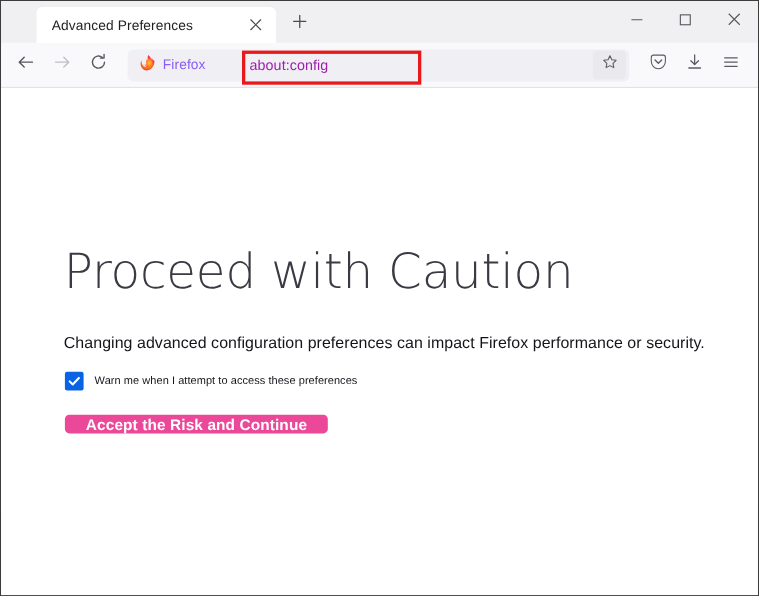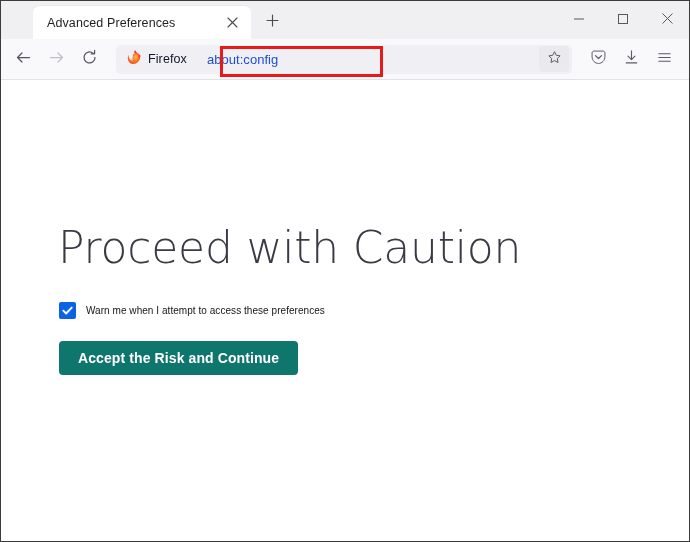--- a/index.html
+++ b/index.html
@@ -133,38 +133,39 @@
   .brandchip {
     display: flex;
     align-items: center;
     gap: 7px;
     padding: 0 10px 0 9px;
     height: 100%;
     flex: none;
   }
   .brandname {
     font-size: 12.5px;
-    color: #0f172a;
+    color: #8b5cf6;
     letter-spacing: 0.1px;
   }
   .urltext-wrap {
     flex: 1;
     height: 100%;
     display: flex;
     align-items: center;
     padding-left: 10px;
     min-width: 0;
   }
   .urltext {
     font-size: 13px;
-    color: #1d4ed8;
+    color: #a21caf;
     white-space: nowrap;
     overflow: hidden;
     text-overflow: ellipsis;
     letter-spacing: 0.05px;
+    margin-left: 20px;
   }
   .star-btn {
     width: 30px;
     height: 26px;
     margin-right: 3px;
     display: flex;
     align-items: center;
     justify-content: center;
     border-radius: 4px;
     flex: none;
@@ -240,23 +241,23 @@
   .checklabel {
     font-size: 10px;
     color: #15141a;
     letter-spacing: 0.05px;
   }
 
   .primary-btn {
     display: inline-flex;
     align-items: center;
     justify-content: center;
-    height: 34px;
+    height: 17px;
     padding: 0 19px;
-    background: #0f766e;
+    background: #ec4899;
     color: #ffffff;
     border: none;
     border-radius: 4px;
     font-family: "Liberation Sans", sans-serif;
     font-size: 14px;
     font-weight: bold;
     letter-spacing: 0.1px;
     margin-left: 1px;
   }
 </style>
@@ -402,20 +403,21 @@
     </div>
   </div>
 
   <div class="annot-box"></div>
 
   <div class="content">
     <div class="page">
 
       <h1 class="headline">Proceed with Caution</h1>
 
+      <p class="desc">Changing advanced configuration preferences can impact Firefox performance or security.</p>
 
       <div class="checkrow">
         <span class="checkbox">
           <svg width="13" height="13" viewBox="0 0 13 13" aria-hidden="true">
             <path d="M2.3 6.7 L5.1 9.5 L10.7 3.6" stroke="#ffffff" stroke-width="1.9" fill="none" stroke-linecap="round" stroke-linejoin="round"></path>
           </svg>
         </span>
         <span class="checklabel">Warn me when I attempt to access these preferences</span>
       </div>
 

